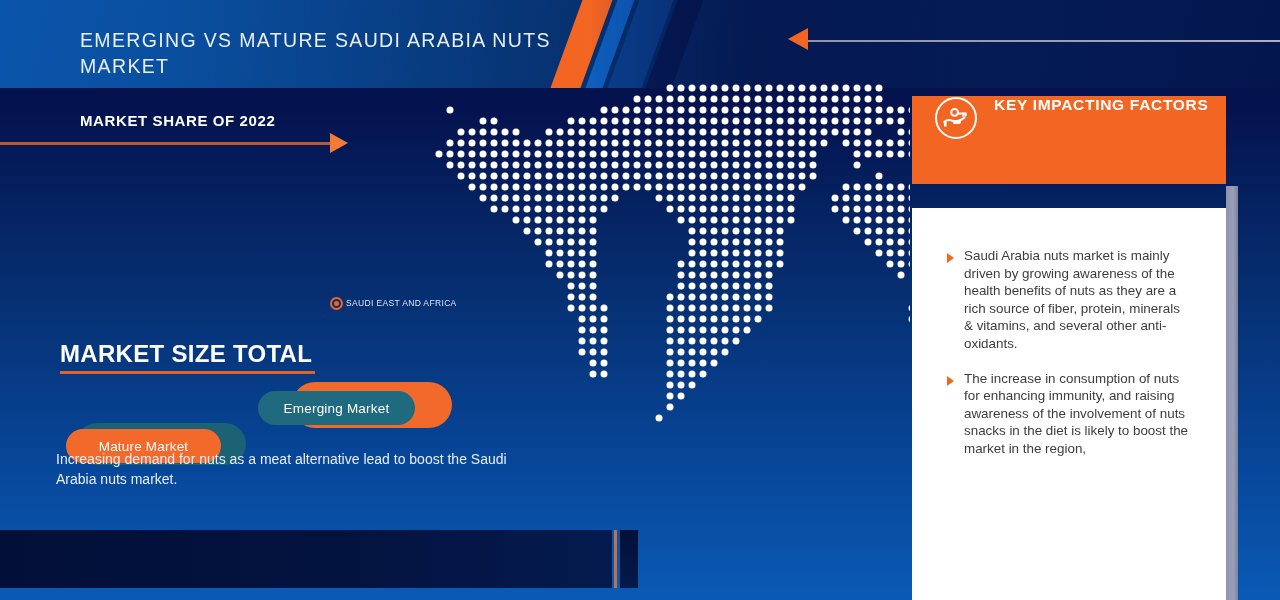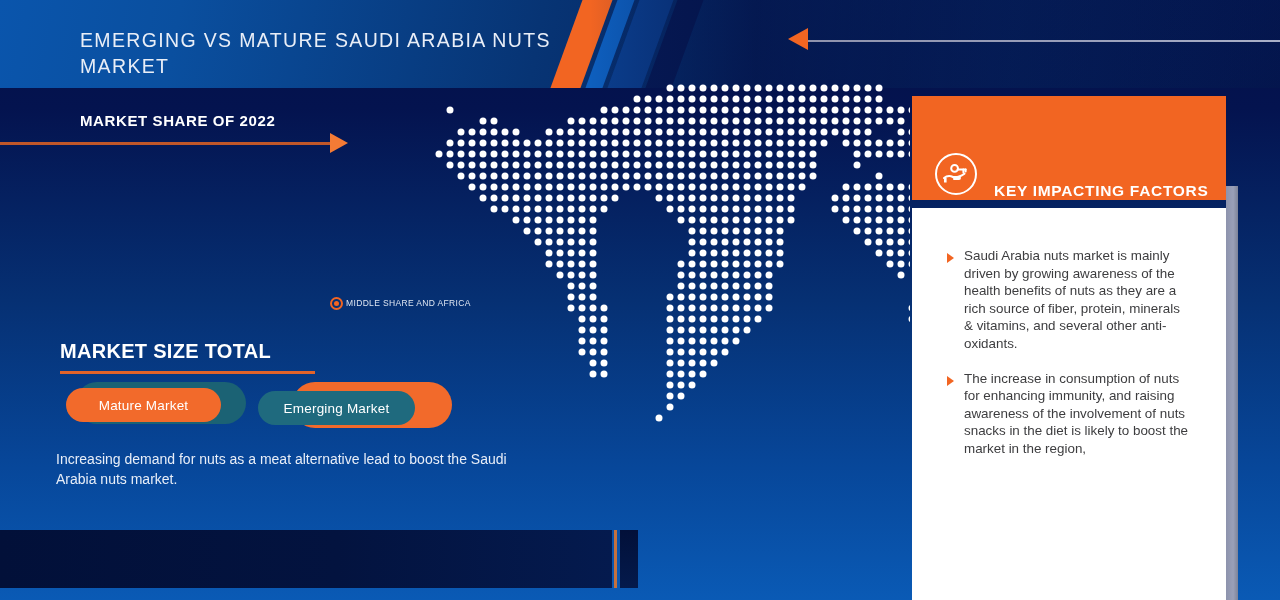--- a/index.html
+++ b/index.html
@@ -71,31 +71,31 @@
     position:absolute;left:4px;top:4px;width:5px;height:5px;border-radius:50%;background:#f26522;
   }
   .marker-label{
     position:absolute;left:346px;top:298px;
     color:#dfe6f2;font-size:8.5px;line-height:11.5px;letter-spacing:.35px;
   }
 
   
   .mst-title{
     position:absolute;left:60px;top:340px;
-    color:#ffffff;font-size:20px;font-weight:700;letter-spacing:.3px;
+    color:#ffffff;font-size:24px;font-weight:700;letter-spacing:.3px;
   }
   .mst-line{position:absolute;left:60px;top:371px;width:255px;height:2.5px;background:#e2632a;}
 
   .pillwrap{position:absolute;top:388px;height:48px;}
   .pill{
     position:absolute;border-radius:22px;display:flex;align-items:center;justify-content:center;
     color:#ffffff;font-size:13.5px;letter-spacing:.2px;white-space:nowrap;
   }
   
-  .pw-mature{left:66px;width:190px;}
+  .pw-mature{left:66px;width:190px;margin-top:41px;}
   .pw-mature .shadow{
     position:absolute;left:10px;top:-6px;width:170px;height:42px;border-radius:21px;background:#1b6274;
   }
   .pw-mature .front{
     position:absolute;left:0px;top:0px;width:155px;height:34px;background:#f26a2b;
   }
   
   .pw-emerging{left:258px;width:190px;}
   .pw-emerging .shadow{
     position:absolute;left:34px;top:-6px;width:160px;height:46px;border-radius:23px;background:#f26a2b;
@@ -124,22 +124,22 @@
     background:linear-gradient(180deg,#021039 0%,#041a4c 100%);
   }
 
   
   .panel{position:absolute;left:912px;top:96px;width:314px;height:504px;}
   .panel-shadow{
     position:absolute;left:1226px;top:186px;width:12px;height:414px;
     background:linear-gradient(90deg,#8d93ad 0%,#9aa0b8 60%,#7d8398 100%);
   }
   .panel-head{
-    position:absolute;left:0;top:0;width:314px;height:104px;background:#f26522;
-    display:flex;align-items:flex-end;
+    position:absolute;left:0;top:0;width:314px;height:88px;background:#f26522;
+    display:flex;align-items:flex-start;
   }
   .panel-head .icon{margin-left:22px;flex:0 0 auto;}
   .panel-head .title{
     margin-left:16px;color:#ffffff;font-size:15.5px;font-weight:700;letter-spacing:.7px;
   }
   .panel-body{
     position:absolute;left:0;top:104px;width:314px;height:400px;background:#ffffff;
     padding:17px;box-sizing:border-box;margin-top:8px;
   }
   .bullets{margin:0;padding:22px 18px 0 18px;list-style:none;}
@@ -850,21 +850,21 @@
           <circle cx="246" cy="323" r="3.5"></circle>
           <circle cx="235" cy="334" r="3.5"></circle>
         </g>
     </svg>
   </div>
 
   <div class="marker">
     <div class="ring"></div>
       <div class="dot"></div>
   </div>
-  <div class="marker-label">MIDDLE SHARE AND AFRICA</div>
+  <div class="marker-label">SAUDI EAST AND AFRICA</div>
 
   <div class="mst-title">MARKET SIZE TOTAL</div>
   <div class="mst-line"></div>
 
   <div class="pillwrap pw-mature">
     <div class="shadow"></div>
     <div class="pill front">Mature Market</div>
   </div>
 
   <div class="pillwrap pw-emerging">

